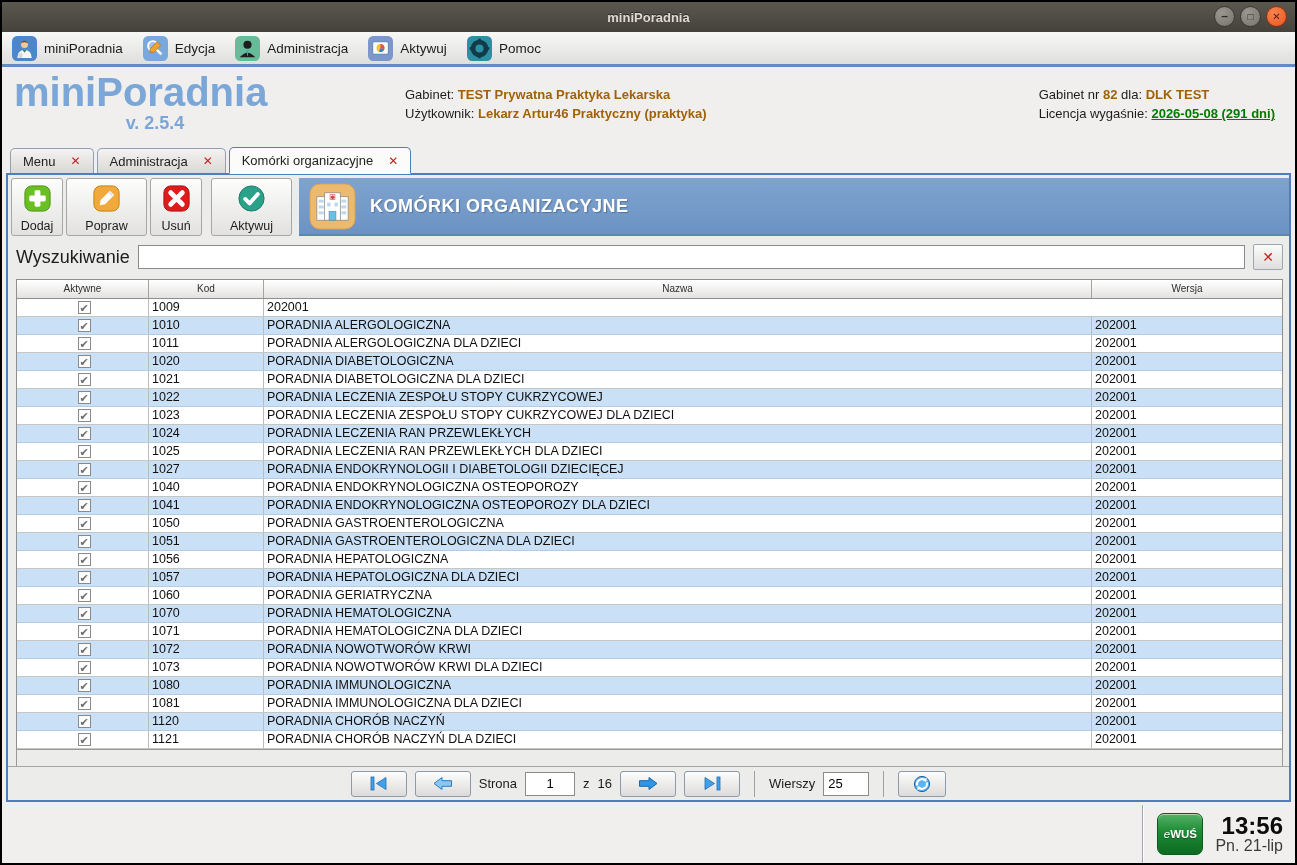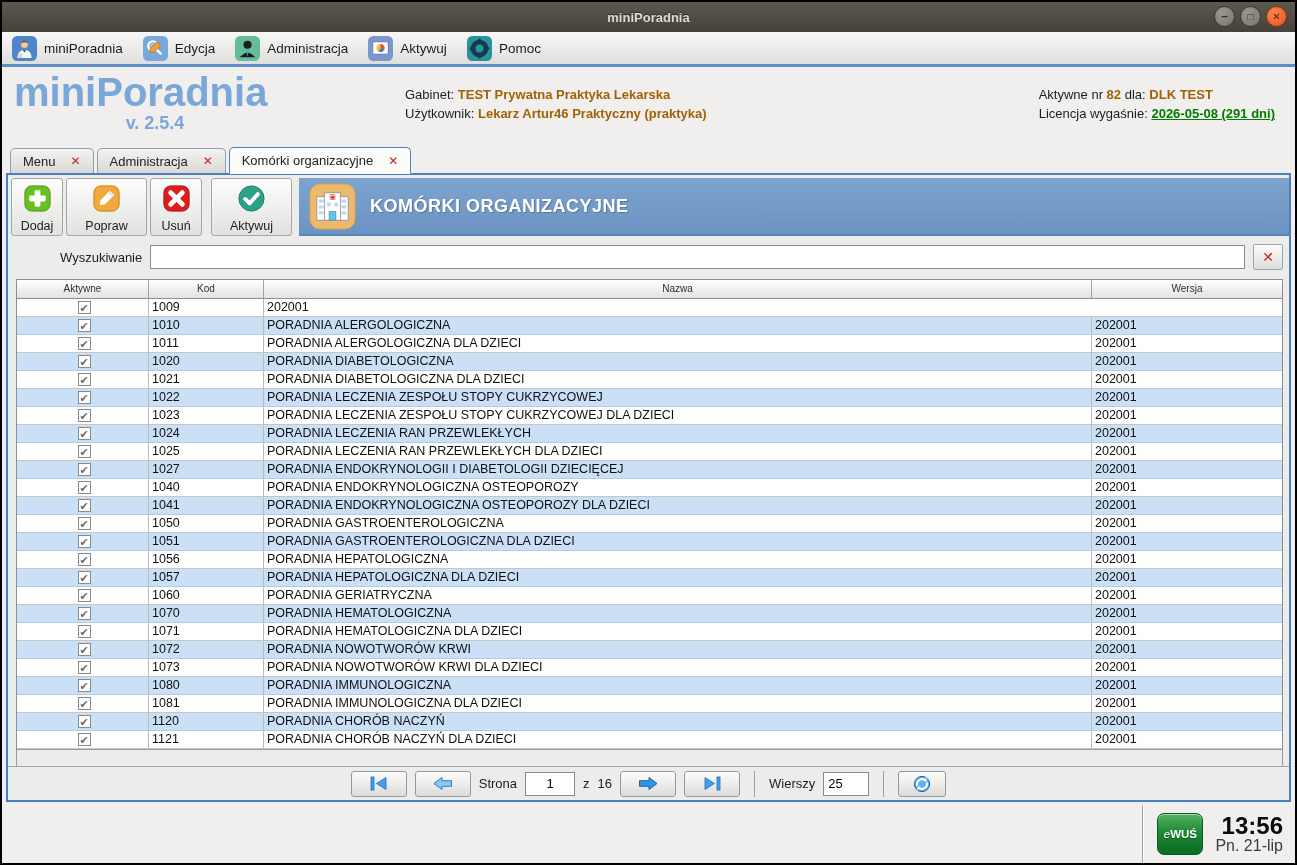--- a/index.html
+++ b/index.html
@@ -82,21 +82,21 @@
   .tool-btn.wide { width:81px; }
   .tool-btn.gap { margin-left:6px; }
   .blue-bar {
     flex:1 1 auto; margin-left:4px; background:linear-gradient(#7fa3cf,#6b93c3);
     border-bottom:2px solid #5d86b8; display:flex; align-items:center; gap:14px; padding-left:10px;
   }
   .blue-bar .section-title { color:#fff; font-weight:bold; font-size:18px; letter-spacing:.5px; text-shadow:1px 1px 1px rgba(0,0,0,.25); }
 
   
   .search-row { flex:0 0 36px; display:flex; align-items:center; padding:4px 6px 4px 8px; gap:8px; }
-  .search-label { font-size:13px; color:#1c1c1c; white-space:nowrap;margin-left:44px; }
+  .search-label { font-size:18px; color:#1c1c1c; white-space:nowrap; }
   .search-input {
     flex:1 1 auto; height:24px; border:1px solid #8b8b8b; background:#fff;
     font-size:13px; padding:0 4px; font-family:inherit;
   }
   .search-clear {
     width:30px; height:26px; background:linear-gradient(#fbfbfa,#dfdedc);
     border:1px solid #9aa6b4; border-radius:2px; color:#c9201d; font-weight:bold; font-size:14px;
     display:flex; align-items:center; justify-content:center;
   }
   .search-clear::before { content:"✕"; }
@@ -245,21 +245,21 @@
         <span>Gabinet:</span>
         <b>TEST Prywatna Praktyka Lekarska</b>
       </div>
       <div>
         <span>Użytkownik:</span>
         <b>Lekarz Artur46 Praktyczny (praktyka)</b>
       </div>
     </div>
     <div class="license">
       <div>
-        <span>Aktywne nr</span>
+        <span>Gabinet nr</span>
         <b>82</b>
         <span>dla:</span>
         <b>DLK TEST</b>
       </div>
       <div>
         <span>Licencja wygaśnie:</span>
         <span class="expiry">2026-05-08 (291 dni)</span>
       </div>
     </div>
   </div>

